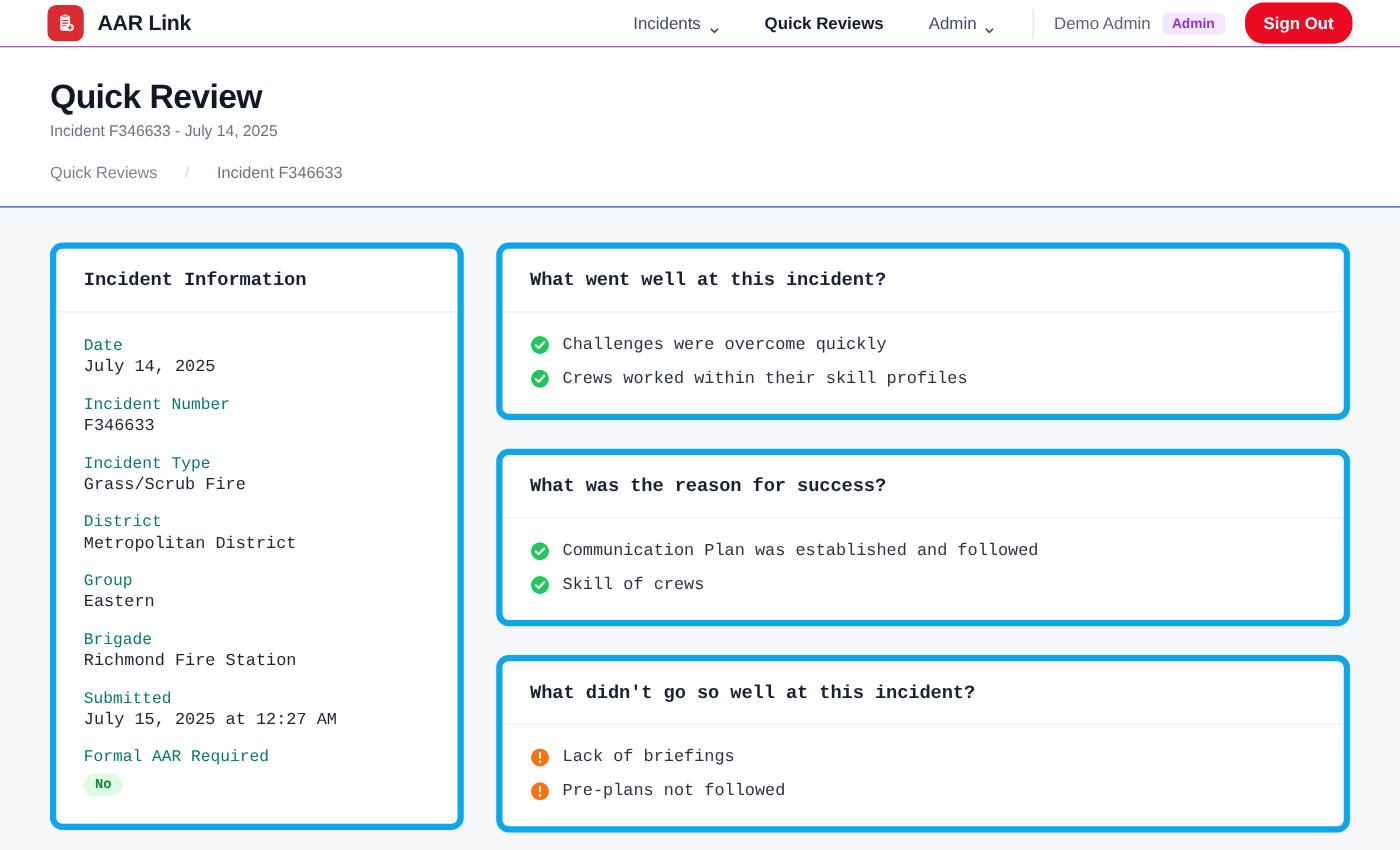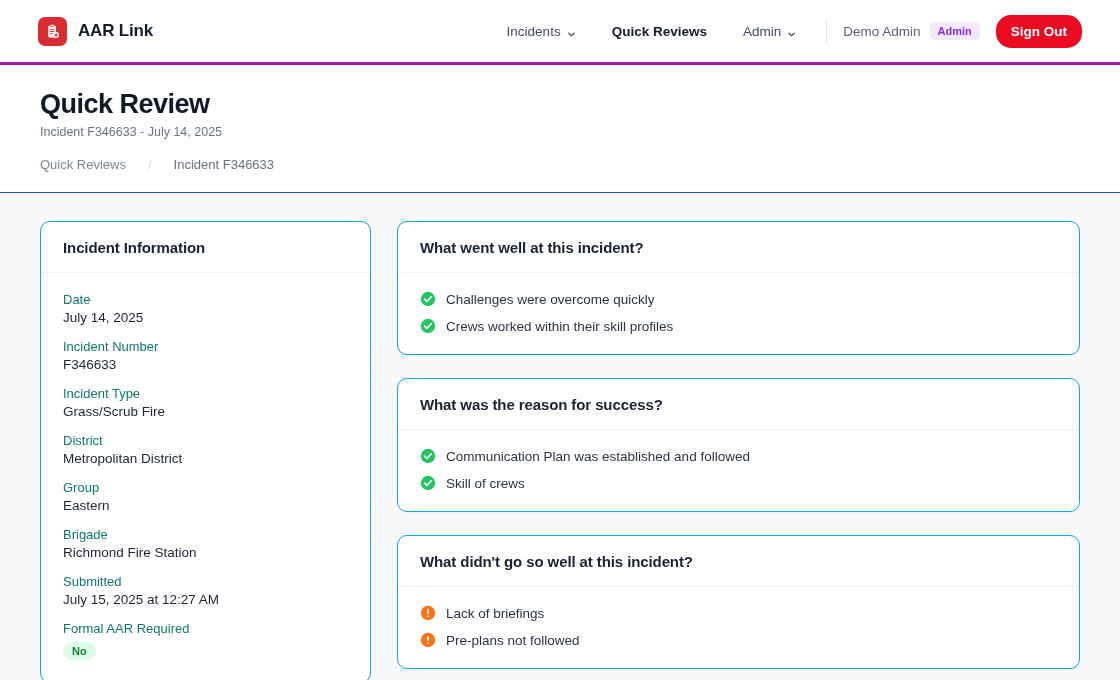--- a/index.html
+++ b/index.html
@@ -6,23 +6,23 @@
   html, body {
     width: 1120px; height: 680px;
     background: #f7f8fa;
     font-family: "Liberation Sans", sans-serif;
     color: #1e2433;
     overflow: hidden;
   }
 
   
   .navbar {
-    height: 65px;
+    height: 38px;
     background: #ffffff;
-    border-bottom: 3px solid #a21caf;
+    border-bottom: 1px solid #a21caf;
     display: flex;
     align-items: center;
     padding: 0 38px 0 38px;
   }
   .brand { display: flex; align-items: center; gap: 11px; }
   .brand-logo {
     width: 29px; height: 29px;
     border-radius: 7px;
     background: #d92b32;
     display: flex; align-items: center; justify-content: center;
@@ -33,21 +33,21 @@
     color: #151c2c;
   }
 
   .nav-right {
     margin-left: auto;
     display: flex;
     align-items: center;
   }
   .nav-links { display: flex; align-items: center; gap: 0; }
   .nav-item {
-    display: flex; align-items: center; gap: 6px;
+    display: flex; align-items: flex-end; gap: 6px;
     font-size: 13.5px;
     color: #414b5f;
     padding: 6px 18px;
     cursor: pointer;
     white-space: nowrap;
   }
   .nav-item.active { font-weight: bold; color: #151c2c; }
   .chev { display: inline-block; width: 9px; height: 9px; flex: none; }
 
   .nav-sep {
@@ -107,24 +107,25 @@
   .content {
     display: flex;
     gap: 26px;
     padding: 28px 40px 0 40px;
   }
   .col-left { width: 331px; flex: none; }
   .col-right { flex: 1; display: flex; flex-direction: column; gap: 23px; }
 
   .card {
     background: #ffffff;
-    border: 1px solid #0ea5e9;
+    border: 5px solid #0ea5e9;
     border-radius: 10px;
     box-shadow: 0 1px 2px rgba(16,24,40,0.04);
     overflow: hidden;
+    font-family: Liberation Mono, monospace;
   }
   .card-head {
     padding: 17px 22px 16px 22px;
     border-bottom: 1px solid #eef0f4;
   }
   .card-title {
     font-size: 15px; font-weight: bold;
     color: #1a2231; letter-spacing: -0.1px;
   }
   .card-body { padding: 19px 22px 22px 22px; }

